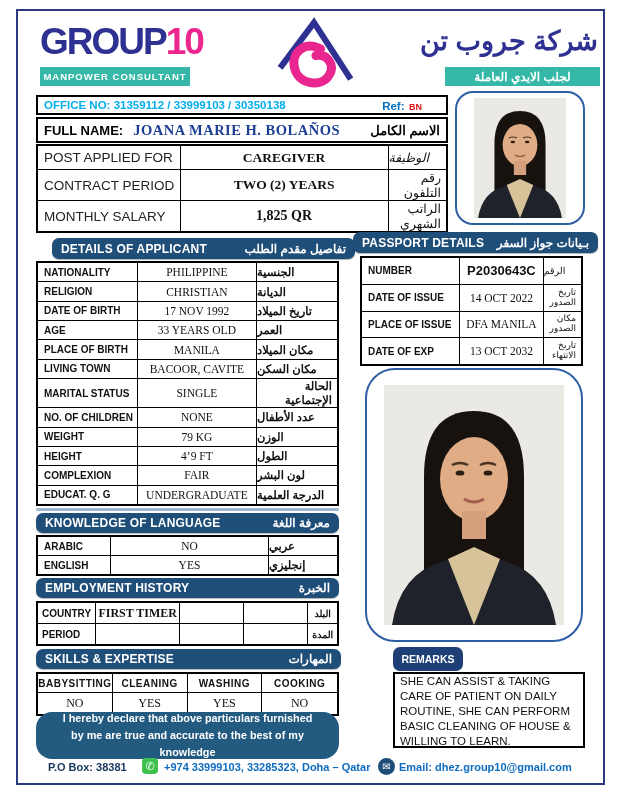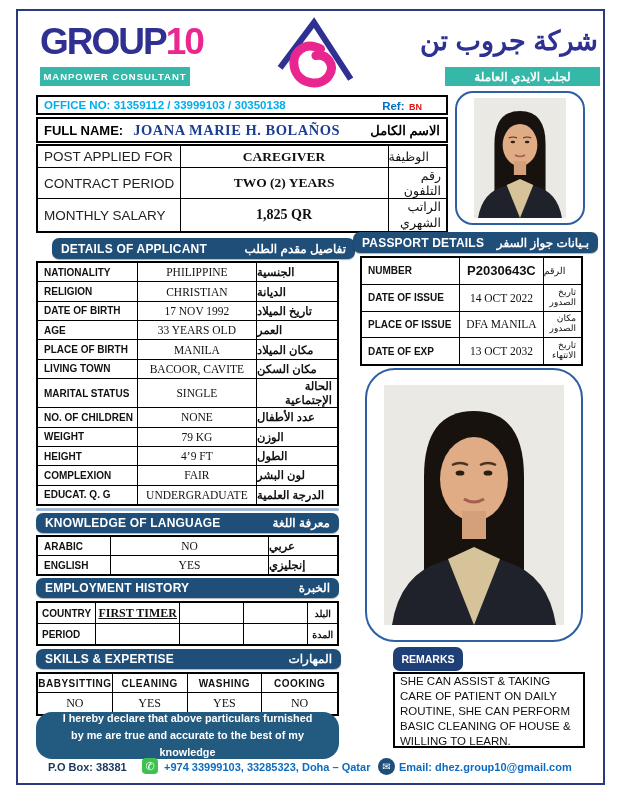--- a/index.html
+++ b/index.html
@@ -24,21 +24,21 @@
   .ar{direction:rtl;font-weight:bold;}
 
   
   .tbl{border:2px solid #000;display:flex;flex-direction:column;}
   .tbl .row{display:flex;flex:1;border-bottom:1.5px solid #000;}
   .tbl .row:last-child{border-bottom:none;}
   .tbl .cell{border-right:1.5px solid #000;display:flex;align-items:center;box-sizing:border-box;overflow:hidden;}
   .tbl .cell:last-child{border-right:none;}
   .lbl{font-weight:bold;font-size:10px;padding-left:6px;color:#111;}
   .val{font-family:"Liberation Serif",serif;font-size:11.5px;justify-content:center;text-align:center;color:#111;}
-  .valb{font-weight:bold;text-decoration:underline;}
+  .valb{font-weight:bold;}
   .arcell{justify-content:flex-end;padding-right:5px;font-size:11.5px;direction:rtl;font-weight:bold;color:#111;}
 
   
   .job .lbl{font-weight:normal;font-size:13.5px;color:#222;}
   .job .val{font-weight:bold;font-size:13.5px;}
   .job .arcell{font-size:12.5px;font-weight:normal;}
 
   
   .sechdr{background:#1f4e79;border-radius:7px;color:#fff;display:flex;align-items:center;justify-content:space-between;padding:0 9px;box-shadow:0 1px 1px rgba(0,0,0,.3);}
   .sechdr .t{font-weight:bold;font-size:12px;letter-spacing:.2px;}
@@ -100,31 +100,31 @@
   <div class="abs bbox" style="left:18px;top:106px;width:412px;height:26px;display:flex;align-items:center;padding:0 6px;">
     <span class="fullname-label">FULL NAME:</span>
     <span class="fullname-value" style="margin-left:10px;">JOANA MARIE H. BOLAÑOS</span>
     <span class="ar" style="margin-left:auto;font-size:13px;">الاسم الكامل</span>
   </div>
 
   <div class="abs tbl job" style="left:18px;top:133px;width:412px;height:89px;">
     <div class="row">
       <div class="cell lbl" style="width:144px;">POST APPLIED FOR</div>
       <div class="cell val" style="width:210px;">CAREGIVER</div>
-      <div class="cell arcell" style="width:58px;">الوظيفة</div>
+      <div class="cell arcell" style="width:58px;font-style:italic;">الوظيفة</div>
     </div>
     <div class="row">
       <div class="cell lbl" style="width:144px;">CONTRACT PERIOD</div>
       <div class="cell val" style="width:210px;">TWO (2) YEARS</div>
       <div class="cell arcell" style="width:58px;">رقم التلفون</div>
     </div>
     <div class="row">
       <div class="cell lbl" style="width:144px;">MONTHLY SALARY</div>
       <div class="cell val" style="width:210px;font-size:14px;">1,825 QR</div>
-      <div class="cell arcell" style="width:58px;font-family:Liberation Serif, serif;">الراتب الشهري</div>
+      <div class="cell arcell" style="width:58px;">الراتب الشهري</div>
     </div>
   </div>
 
   <div class="abs photo-frame" style="left:437px;top:80px;width:130px;height:134px;">
     <svg width="92" height="120" viewBox="0 0 90 120" preserveAspectRatio="none">
       <rect width="90" height="120" fill="#ebe9e4"></rect>
       <path d="M20 120 L20 46 Q20 13 45 13 Q70 13 70 46 L70 120 Z" fill="#17120e"></path>
       <ellipse cx="45" cy="47" rx="17" ry="21" fill="#dfac86"></ellipse>
       <rect x="39" y="63" width="12" height="14" fill="#d3a07b"></rect>
       <path d="M4 120 Q8 94 30 88 L45 82 L60 88 Q82 94 86 120 Z" fill="#20222b"></path>

